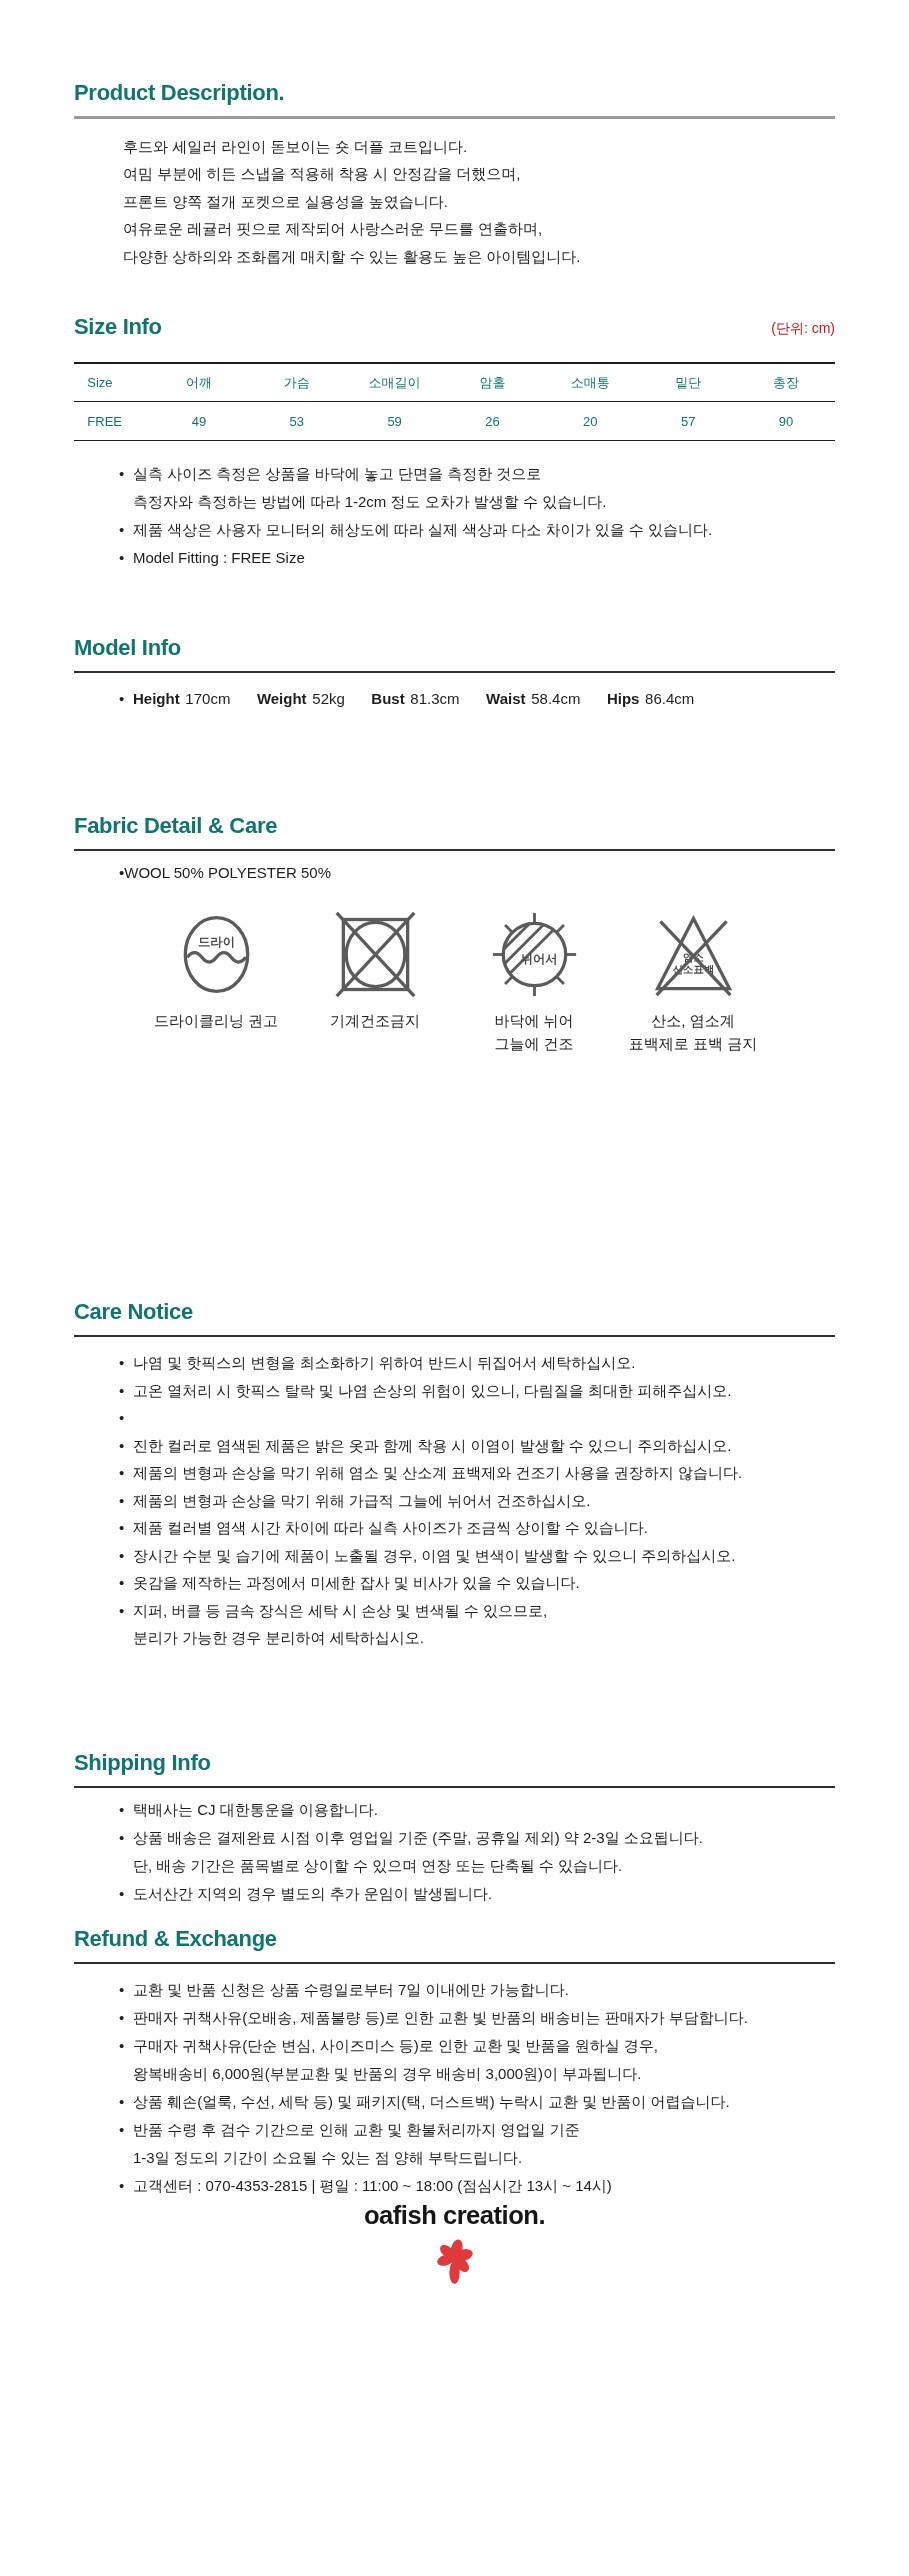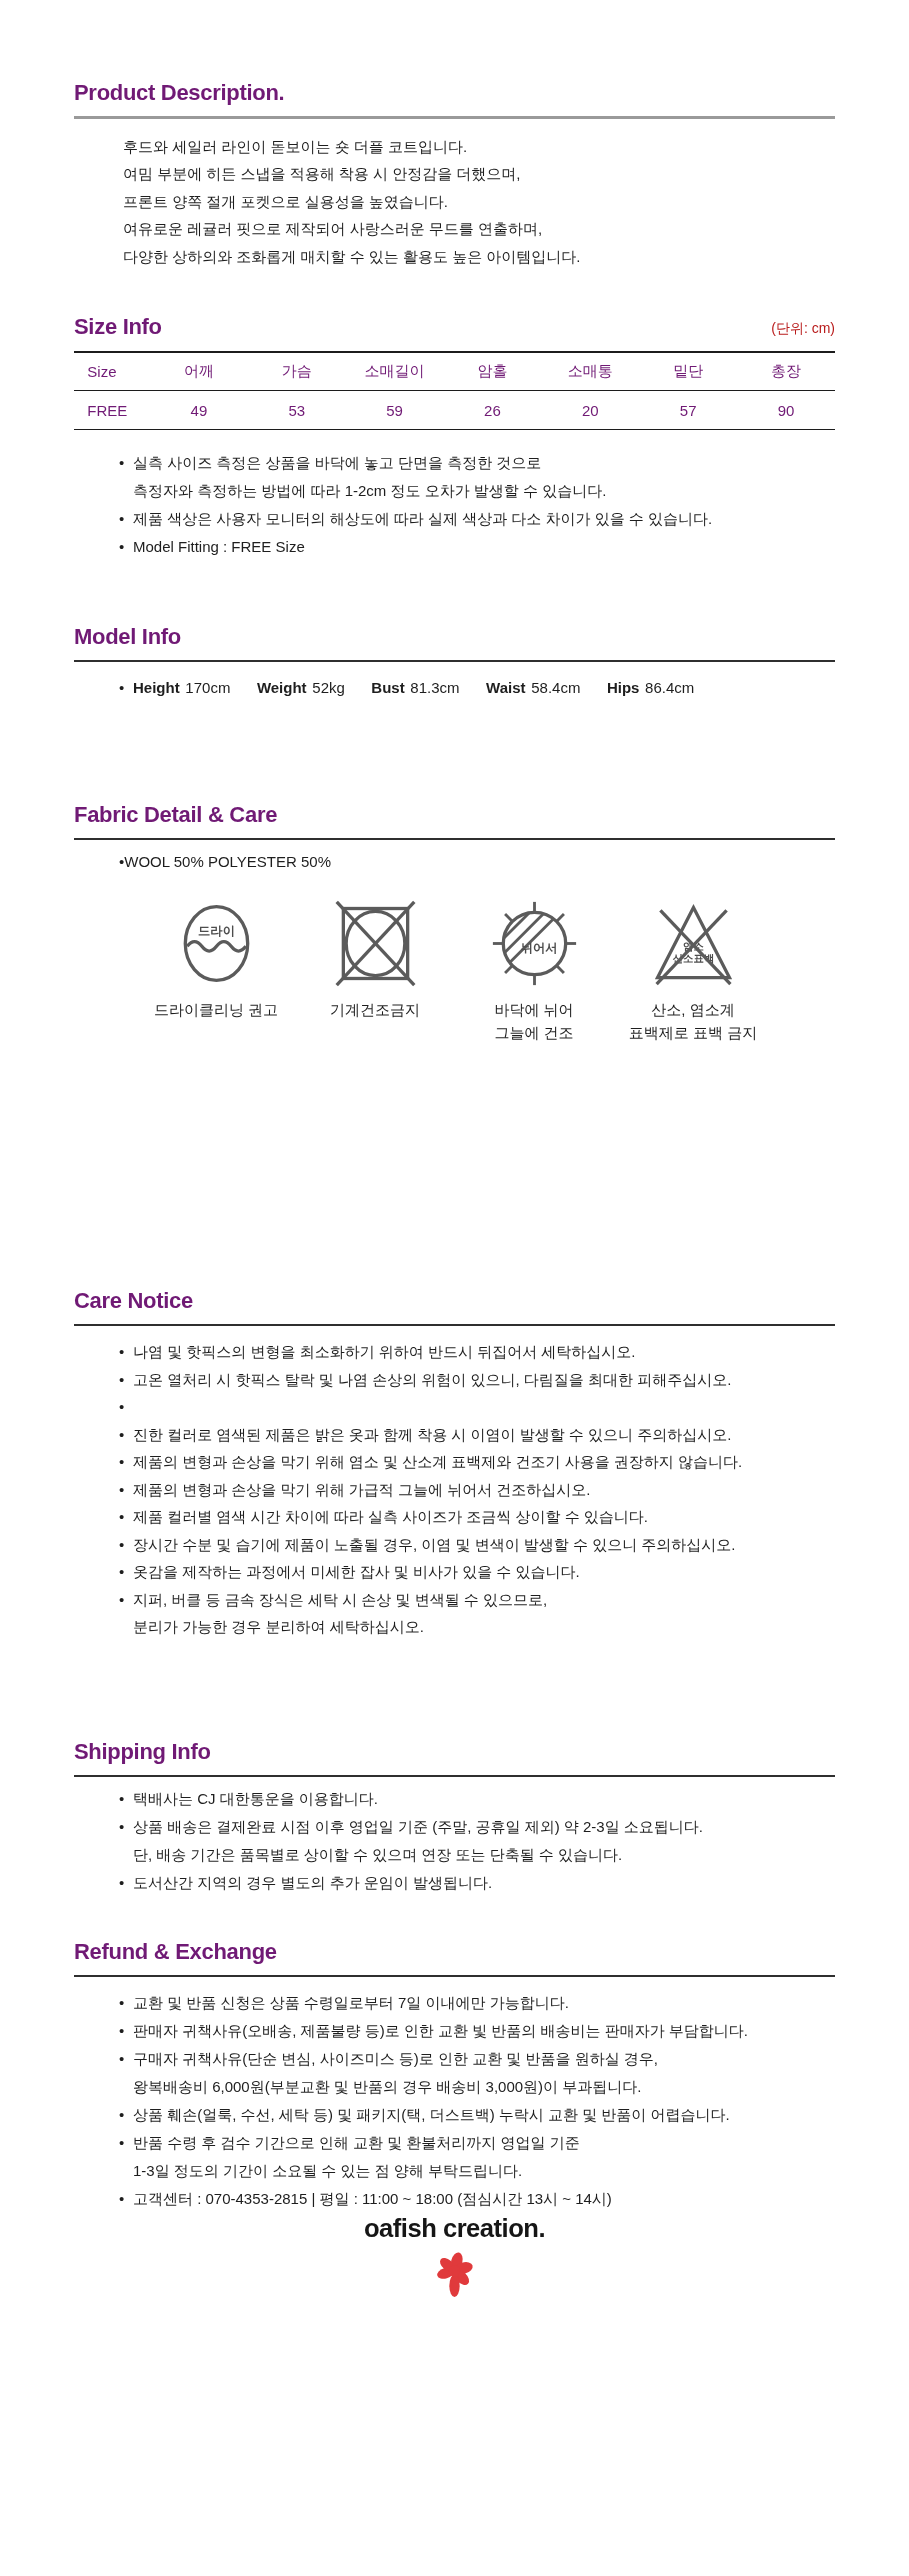--- a/index.html
+++ b/index.html
@@ -4,34 +4,34 @@
 <style>
   * { margin:0; padding:0; box-sizing:border-box; }
   html,body { background:#ffffff; }
   body {
     width:909px; min-height:2576px; margin:0 auto;
     font-family:"Liberation Sans","DejaVu Sans",sans-serif;
     color:#1e1e1e; -webkit-font-smoothing:antialiased;
   }
   .container { width:761px; margin:0 auto; }
 
-  .sec-title { font-size:22px; font-weight:700; line-height:25.6px; letter-spacing:-0.3px; color:#701a75; }
+  .sec-title { font-size:22px; font-weight:700; line-height:25.6px; letter-spacing:-0.3px; color:#0f766e; }
   .rule-gray { height:2.8px; background:#9a9a9a; margin-top:10.4px; }
   .rule-dark { height:1.9px; background:#2f2f2f; margin-top:10.4px; }
 
   
   #sec-product { padding-top:80px; }
   .desc { margin-top:14px; padding-left:49px; font-size:15px; line-height:27.5px; }
 
   
   #sec-size { margin-top:44px; }
   .size-head { display:flex; justify-content:space-between; align-items:flex-end; }
   .unit { font-size:14px; color:#b91c1c; padding-bottom:1.9px; }
-  .size-table { width:100%; margin-top:11px; border-collapse:collapse; table-layout:fixed;
-                border-top:2.8px solid #1c1c1c; border-bottom:1.9px solid #1c1c1c; font-size:15px; color:#701a75; }
+  .size-table { width:100%; margin-top:22px; border-collapse:collapse; table-layout:fixed;
+                border-top:2.8px solid #1c1c1c; border-bottom:1.9px solid #1c1c1c; font-size:13px; color:#0f766e; }
   .size-table th { border-bottom:1.9px solid #1c1c1c; font-weight:400; }
   .size-table th, .size-table td { height:39px; text-align:center; vertical-align:middle; }
   .size-table th:first-child, .size-table td:first-child { text-align:left; padding-left:13.3px; }
 
   
   .notes { margin-top:19px; padding-left:45px; font-size:15px; line-height:28px; }
   .notes.tight { line-height:27.5px; }
   .note { display:flex; }
   .mark { flex:0 0 14px; width:14px; }
 
@@ -52,21 +52,21 @@
 
   
   #sec-care { margin-top:244px; }
   #sec-care .notes { margin-top:12.3px; }
 
   
   #sec-shipping { margin-top:98px; }
   #sec-shipping .notes { margin-top:8.5px; }
 
   
-  #sec-refund { margin-top:42px; }
+  #sec-refund { margin-top:18px; }
   #sec-refund .notes { margin-top:11.4px; }
 
   
   .footer { text-align:center; }
   .logo-text { font-size:25.6px; font-weight:700; line-height:30px; letter-spacing:-0.5px; color:#161616; }
   .flower { margin-top:7.6px; }
 </style>
 </head>
 <body>
 

